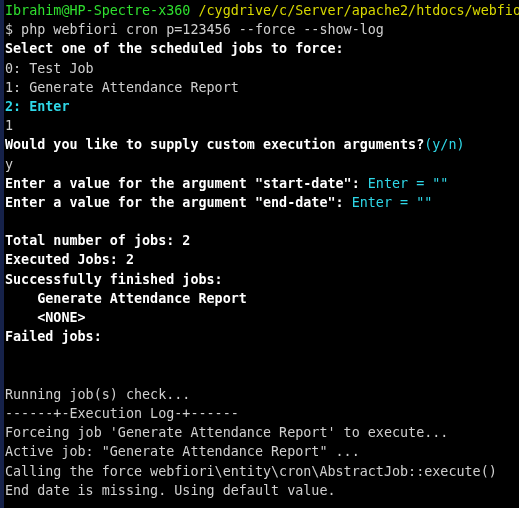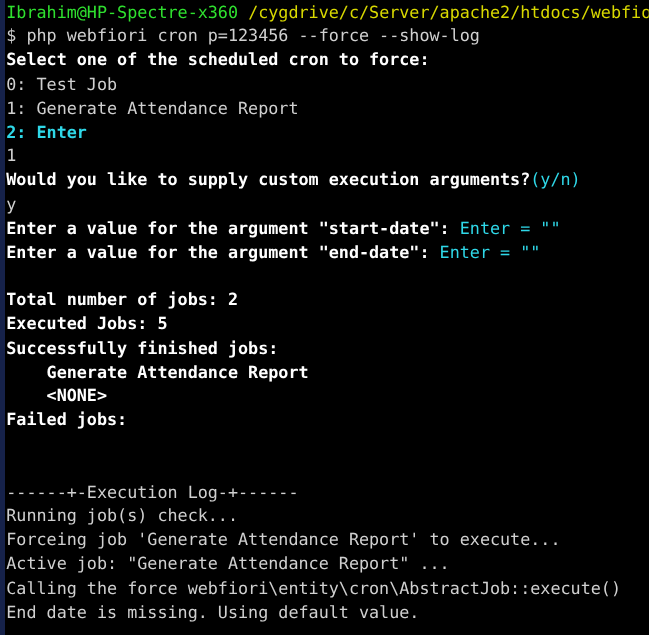--- a/index.html
+++ b/index.html
@@ -66,38 +66,38 @@
 </head>
 <body>
 
 <div id="terminal">
   <div id="left-gutter">
     <div id="scroll-thumb"></div>
   </div>
   <div id="screen">
       <div class="line"><span class="seg c-green">Ibrahim@HP-Spectre-x360</span><span class="seg c-white"> </span><span class="seg c-yellow">/cygdrive/c/Server/apache2/htdocs/webfiori/src</span></div>
       <div class="line"><span class="seg c-white">$ php webfiori cron p=123456 --force --show-log</span></div>
-      <div class="line"><span class="seg c-bwhite b">Select one of the scheduled cron to force:</span></div>
+      <div class="line"><span class="seg c-bwhite b">Select one of the scheduled jobs to force:</span></div>
       <div class="line"><span class="seg c-white">0: Test Job</span></div>
       <div class="line"><span class="seg c-white">1: Generate Attendance Report</span></div>
       <div class="line"><span class="seg c-cyan b">2: Enter</span></div>
       <div class="line"><span class="seg c-white">1</span></div>
       <div class="line"><span class="seg c-bwhite b">Would you like to supply custom execution arguments?</span><span class="seg c-cyan">(y/n)</span></div>
       <div class="line"><span class="seg c-white">y</span></div>
       <div class="line"><span class="seg c-bwhite b">Enter a value for the argument "start-date": </span><span class="seg c-cyan">Enter = ""</span></div>
       <div class="line"><span class="seg c-bwhite b">Enter a value for the argument "end-date": </span><span class="seg c-cyan">Enter = ""</span></div>
       <div class="line blank">&nbsp;</div>
       <div class="line"><span class="seg c-bwhite b">Total number of jobs: 2</span></div>
-      <div class="line"><span class="seg c-bwhite b">Executed Jobs: 5</span></div>
+      <div class="line"><span class="seg c-bwhite b">Executed Jobs: 2</span></div>
       <div class="line"><span class="seg c-bwhite b">Successfully finished jobs:</span></div>
       <div class="line"><span class="seg c-bwhite b">    Generate Attendance Report</span></div>
       <div class="line"><span class="seg c-bwhite b">    &lt;NONE&gt;</span></div>
       <div class="line"><span class="seg c-bwhite b">Failed jobs:</span></div>
       <div class="line blank">&nbsp;</div>
       <div class="line blank">&nbsp;</div>
+      <div class="line"><span class="seg c-white">Running job(s) check...</span></div>
       <div class="line"><span class="seg c-white">------+-Execution Log-+------</span></div>
-      <div class="line"><span class="seg c-white">Running job(s) check...</span></div>
       <div class="line"><span class="seg c-white">Forceing job 'Generate Attendance Report' to execute...</span></div>
       <div class="line"><span class="seg c-white">Active job: "Generate Attendance Report" ...</span></div>
       <div class="line"><span class="seg c-white">Calling the force webfiori\entity\cron\AbstractJob::execute()</span></div>
       <div class="line"><span class="seg c-white">End date is missing. Using default value.</span></div>
     </div>
 </div>
 
 </body></html>

